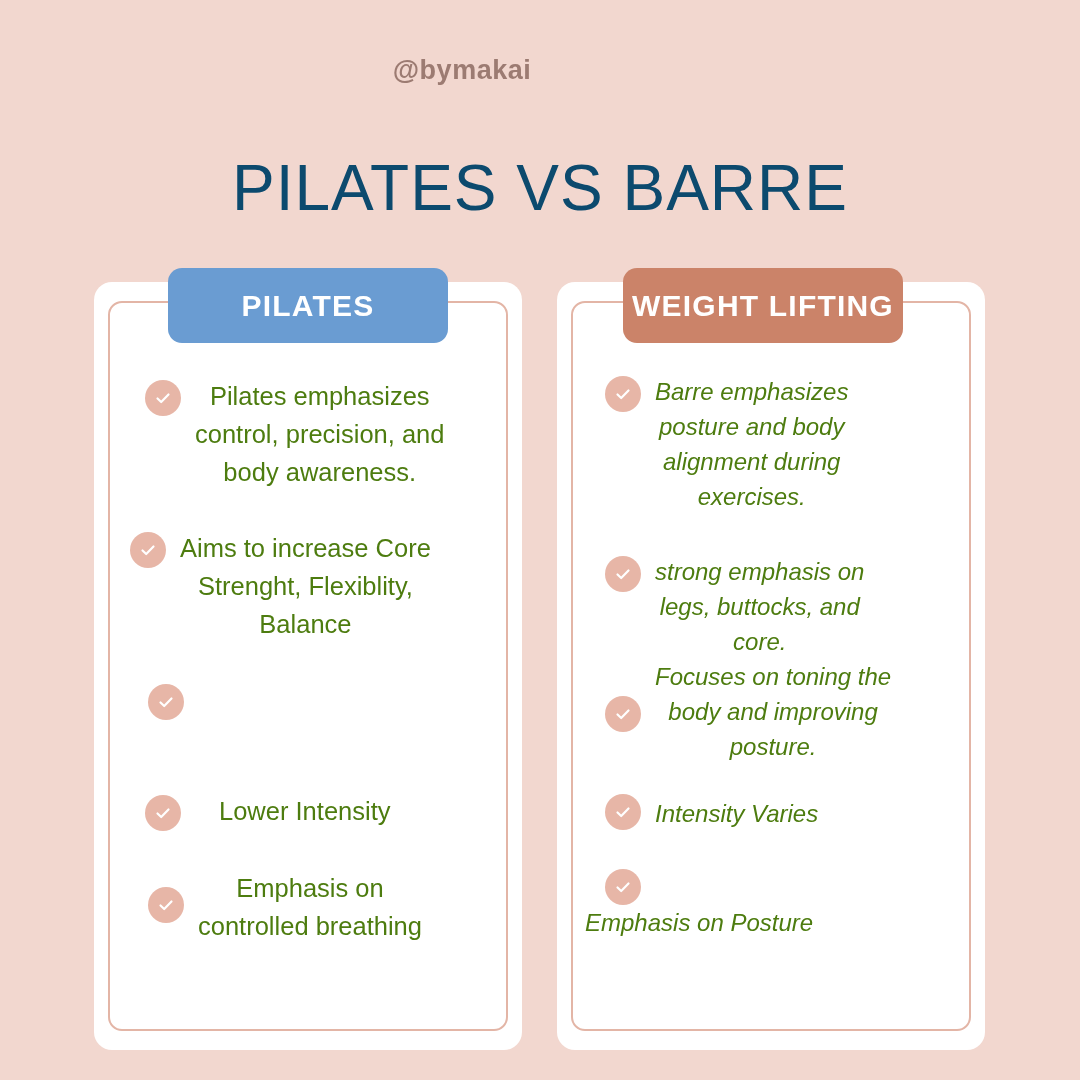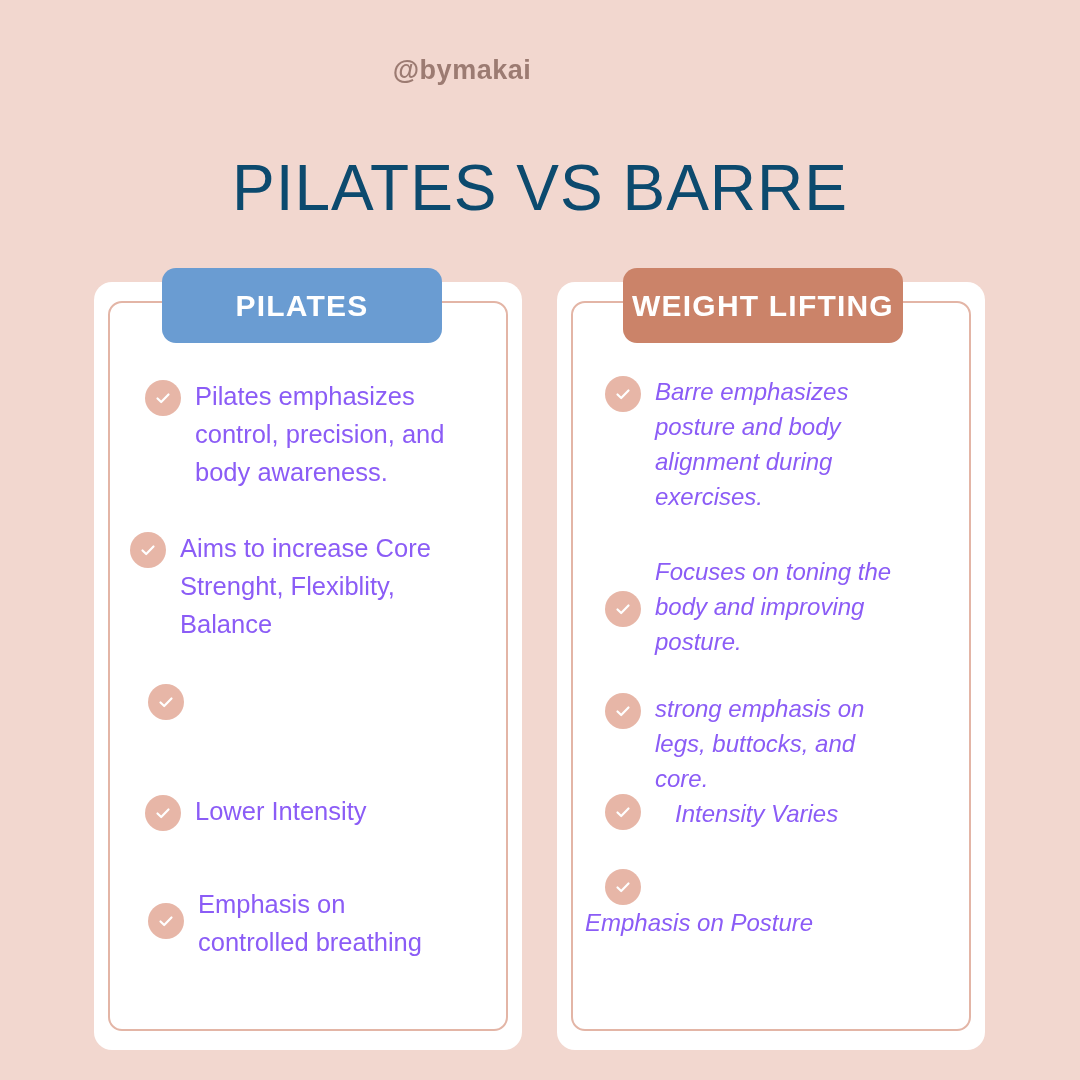--- a/index.html
+++ b/index.html
@@ -83,21 +83,21 @@
     display: flex;
     align-items: center;
     justify-content: center;
     color: #FFFFFF;
     font-size: 30px;
     font-weight: 700;
     letter-spacing: 1.2px;
     z-index: 5;
   }
   .badge.pilates {
-    left: 68px;
+    left: 74px;
     width: 280px;
     background: #6A9CD2;
   }
   .badge.lifting {
     left: 66px;
     width: 280px;
     background: #CB8369;
   }
 
   
@@ -122,48 +122,49 @@
     display: flex;
     align-items: center;
     justify-content: center;
     margin-right: 14px;
   }
   .check-icon svg { display: block; }
 
   .item-text {
     font-size: 25.5px;
     line-height: 38px;
-    color: #8b5cf6;
+    color: #4d7c0f;
     white-space: pre-line;
+    text-align: center;
   }
 
   
   .left .list-item  { margin-bottom: 38px; }
   .left .check-icon { margin-top: 3px; }
   .left .list-item.indent-a .check-icon { margin-left: 19px; }
   .left .list-item.indent-b .check-icon { margin-left: 4px; }
   .left .list-item.indent-c .check-icon { margin-left: 22px; }
   .left .list-item.indent-d .check-icon { margin-left: 19px; }
   .left .list-item.indent-e { margin-bottom: 0; }
   .left .list-item.indent-e .check-icon { margin-left: 22px; margin-top: 18px; }
   .left .list-item.indent-c { margin-bottom: 72px; }
-  .left .list-item.indent-d { margin-bottom: 54px; }
+  .left .list-item.indent-d { margin-bottom: 38px; gap: 24px; }
 
   
   .right .list { top: 92px; left: 28px; }
   .right .list-item { margin-bottom: 34px; font-style: italic; }
   .right .check-icon { margin-top: 2px; margin-left: 20px; }
   .right .item-text { font-size: 24px; line-height: 35px; }
   .right .list-item.r1 { margin-bottom: 40px; }
   .right .list-item.r2 .check-icon { margin-top: 37px; }
   .right .list-item.r2 { margin-bottom: 32px; }
   .right .list-item.r3 .check-icon { margin-top: 2px; }
   .right .list-item.r3 { margin-bottom: 0px; }
   .right .list-item.r4 .check-icon { margin-top: -2px; }
-  .right .list-item.r4 { margin-bottom: 36px; gap: 20px; }
+  .right .list-item.r4 { margin-bottom: 36px; }
   .right .list-item.r5 { margin-bottom: 0; flex-direction: column; }
 </style>
 </head>
 <body>
 
 <div class="handle">@bymakai</div>
 
 <div class="main-title">PILATES VS BARRE</div>
 
 <div class="columns">
@@ -239,42 +240,42 @@
           <svg width="20" height="20" viewBox="0 0 20 20">
             <polyline points="4.5,10.5 8.2,14 15.5,6.5" fill="none" stroke="#FFFFFF" stroke-width="2.2" stroke-linecap="round" stroke-linejoin="round"></polyline>
           </svg>
         </span>
         <span class="item-text">Barre emphasizes
 posture and body
 alignment during
 exercises.</span>
       </div>
 
+      <div class="list-item r3">
+        <span class="check-icon">
+          <svg width="20" height="20" viewBox="0 0 20 20">
+            <polyline points="4.5,10.5 8.2,14 15.5,6.5" fill="none" stroke="#FFFFFF" stroke-width="2.2" stroke-linecap="round" stroke-linejoin="round"></polyline>
+          </svg>
+        </span>
+        <span class="item-text"> strong emphasis on
+legs, buttocks, and
+core.</span>
+      </div>
+
       <div class="list-item r2">
         <span class="check-icon">
           <svg width="20" height="20" viewBox="0 0 20 20">
             <polyline points="4.5,10.5 8.2,14 15.5,6.5" fill="none" stroke="#FFFFFF" stroke-width="2.2" stroke-linecap="round" stroke-linejoin="round"></polyline>
           </svg>
         </span>
         <span class="item-text">Focuses on toning the
 body and improving
 posture.</span>
       </div>
 
-      <div class="list-item r3">
-        <span class="check-icon">
-          <svg width="20" height="20" viewBox="0 0 20 20">
-            <polyline points="4.5,10.5 8.2,14 15.5,6.5" fill="none" stroke="#FFFFFF" stroke-width="2.2" stroke-linecap="round" stroke-linejoin="round"></polyline>
-          </svg>
-        </span>
-        <span class="item-text"> strong emphasis on
-legs, buttocks, and
-core.</span>
-      </div>
-
       <div class="list-item r4">
         <span class="check-icon">
           <svg width="20" height="20" viewBox="0 0 20 20">
             <polyline points="4.5,10.5 8.2,14 15.5,6.5" fill="none" stroke="#FFFFFF" stroke-width="2.2" stroke-linecap="round" stroke-linejoin="round"></polyline>
           </svg>
         </span>
         <span class="item-text">Intensity Varies</span>
       </div>
 
       <div class="list-item r5">

